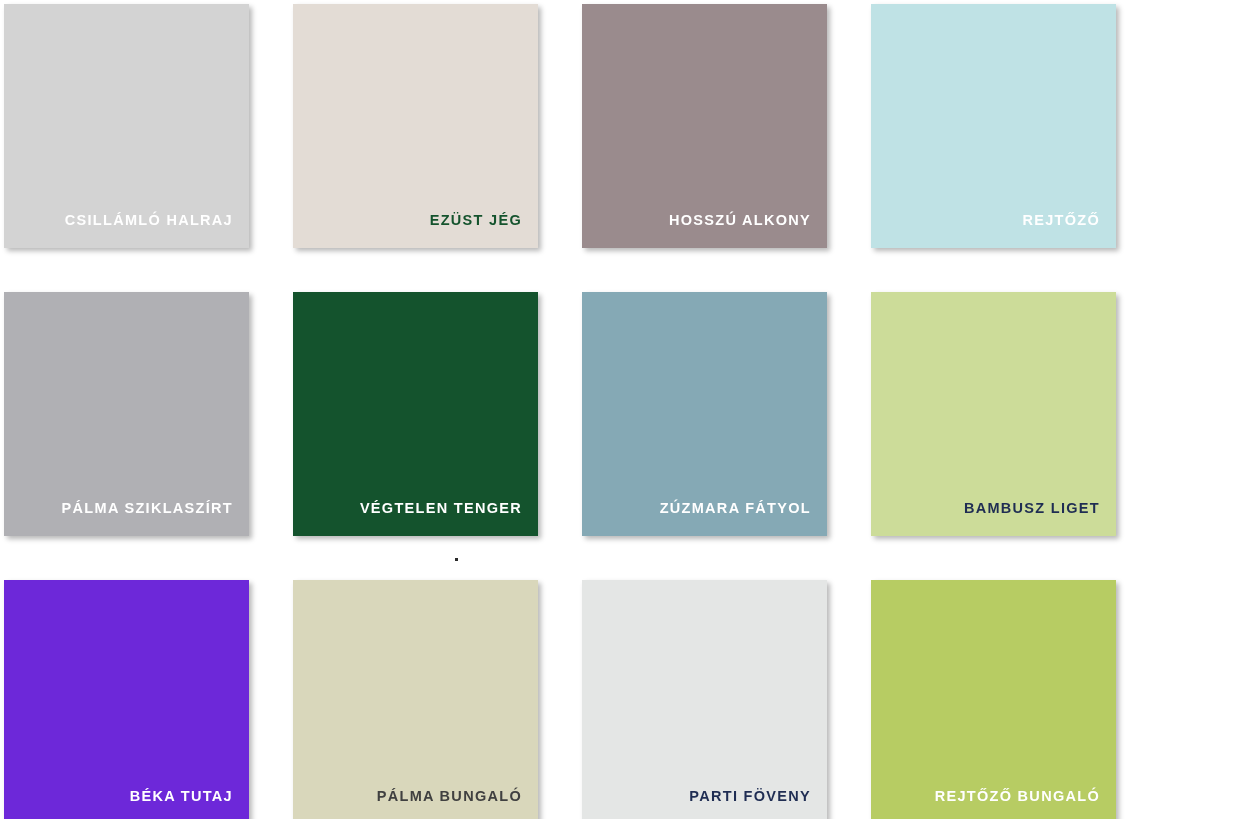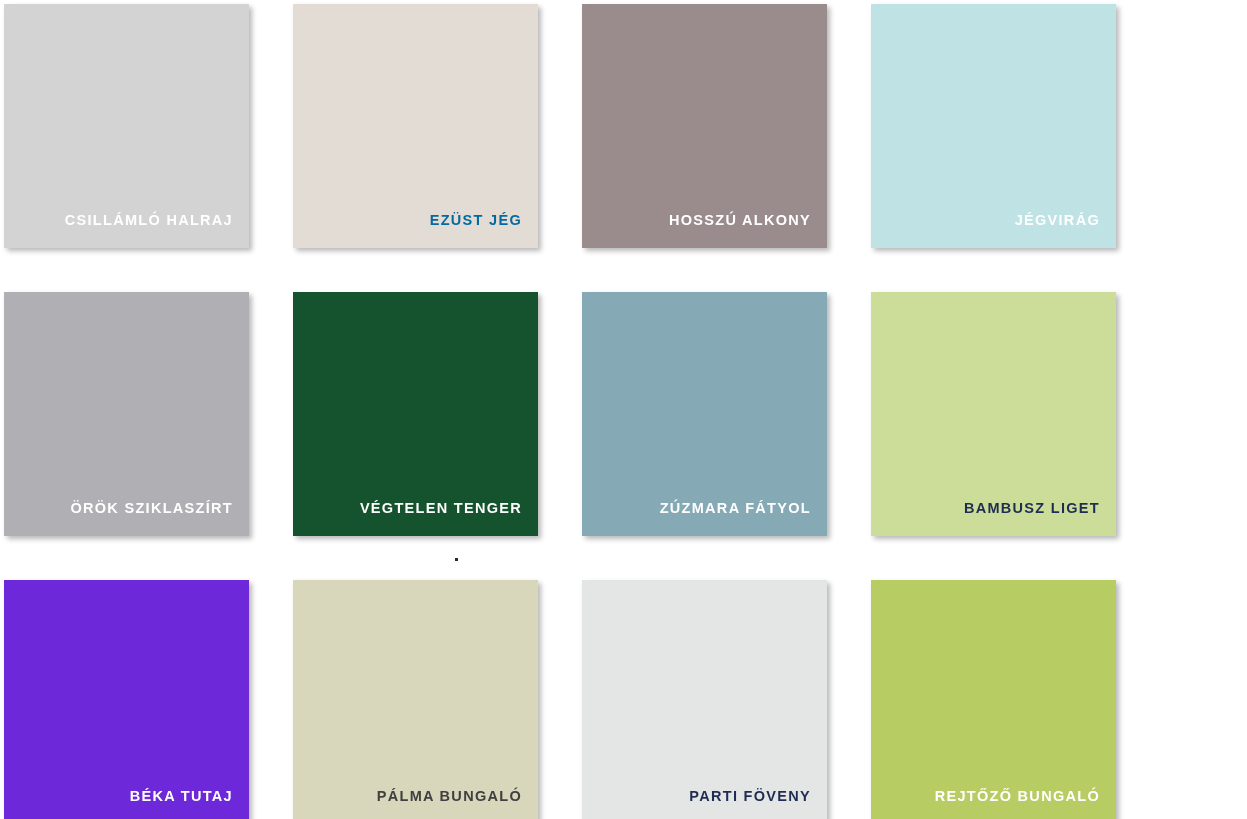--- a/index.html
+++ b/index.html
@@ -58,30 +58,30 @@
   }
 </style>
 </head>
 <body>
 
 <main id="palette-grid">
     <div class="swatch" style="background: rgb(211, 211, 211);">
       <span class="swatch-label" style="color: rgb(255, 255, 255);">CSILLÁMLÓ HALRAJ</span>
     </div>
     <div class="swatch" style="background: rgb(227, 220, 213);">
-      <span class="swatch-label" style="color: #0369a1;">EZÜST JÉG</span>
+      <span class="swatch-label" style="color: #14532d;">EZÜST JÉG</span>
     </div>
     <div class="swatch" style="background: rgb(154, 139, 141);">
       <span class="swatch-label" style="color: rgb(255, 255, 255);">HOSSZÚ ALKONY</span>
     </div>
     <div class="swatch" style="background: rgb(191, 226, 229);">
-      <span class="swatch-label" style="color: rgb(255, 255, 255);">JÉGVIRÁG</span>
+      <span class="swatch-label" style="color: rgb(255, 255, 255);">REJTŐZŐ</span>
     </div>
     <div class="swatch" style="background: rgb(176, 176, 180);">
-      <span class="swatch-label" style="color: rgb(255, 255, 255);">ÖRÖK SZIKLASZÍRT</span>
+      <span class="swatch-label" style="color: rgb(255, 255, 255);">PÁLMA SZIKLASZÍRT</span>
     </div>
     <div class="swatch" style="background: #14532d;">
       <span class="swatch-label" style="color: rgb(255, 255, 255);">VÉGTELEN TENGER</span>
     </div>
     <div class="swatch" style="background: rgb(133, 169, 181);">
       <span class="swatch-label" style="color: rgb(255, 255, 255);">ZÚZMARA FÁTYOL</span>
     </div>
     <div class="swatch" style="background: rgb(204, 220, 153); padding-left: 11px;">
       <span class="swatch-label" style="color: rgb(31, 45, 83);">BAMBUSZ LIGET</span>
     </div>

